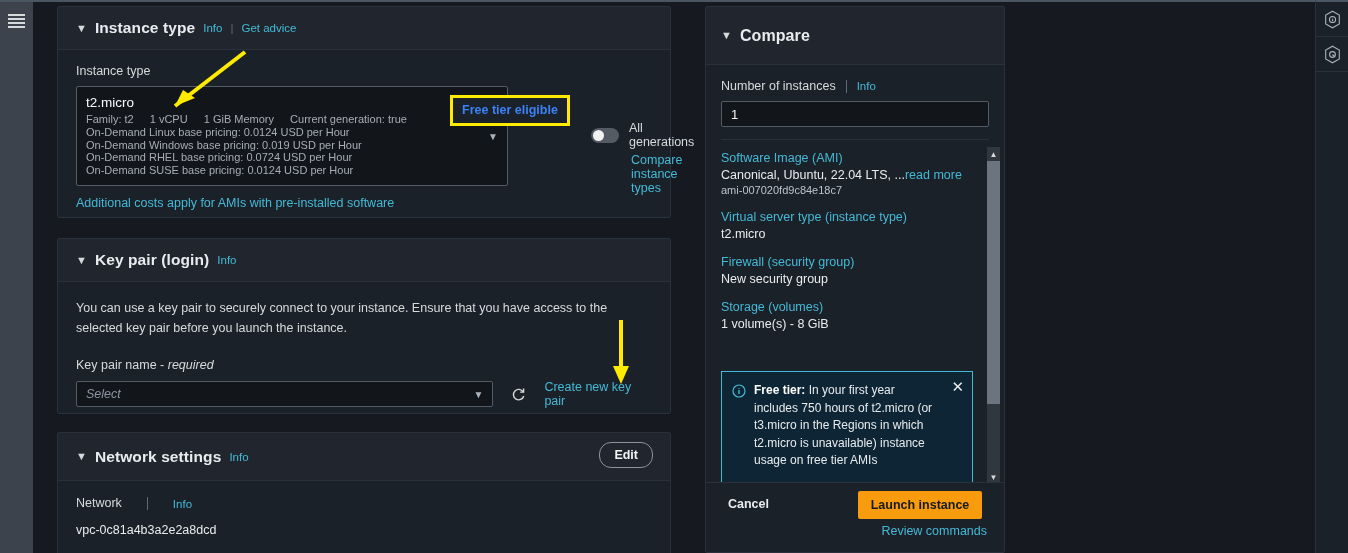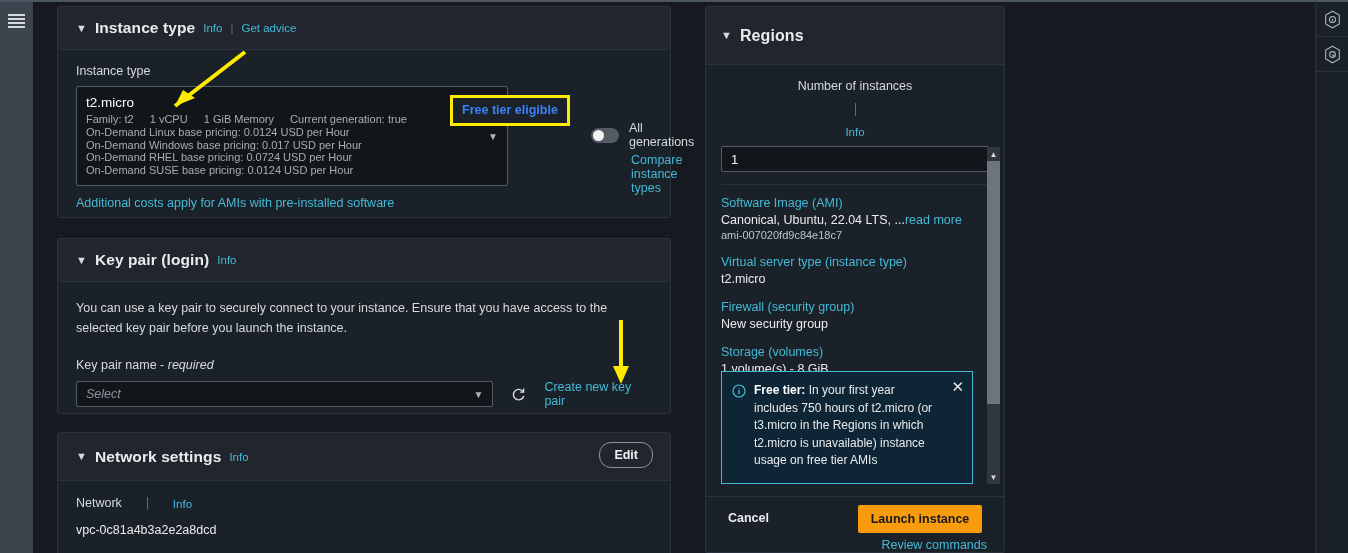--- a/index.html
+++ b/index.html
@@ -136,21 +136,21 @@
   .info-circle { width: 14px; height: 14px; flex: none; margin-top: 2px; }
 
   
   .sbar { position: absolute; right: 4px; top: 140px; width: 13px; height: 337px; background: #31373f; }
   .sbar-btn { position:absolute; left:0; width: 13px; height: 14px; display:flex; align-items:center; justify-content:center; color:#d5dbdb; font-size:8px; }
   .sbar-up { top: 0; }
   .sbar-down { bottom: 0; }
   .sbar-thumb { position:absolute; left:0; top:14px; width:13px; height: 243px; background:#6c747f; }
 
   .sum-footer {
-    position: absolute; left: 0; bottom: 0; width: 100%; height: 56px;
+    position: absolute; left: 0; bottom: 0; width: 100%; height: 70px;
     background: #1b2129; border-top: 1px solid #2a313c;
   }
   .cancel-btn {
     position:absolute; left: 22px; top: 14px; background: none; border: 0;
     color: #e9ebed; font-size: 12.5px; font-weight: bold;
     font-family: inherit; cursor: pointer;
   }
   .launch-btn {
     position:absolute; left: 152px; top: 8px; width: 124px; height: 28px;
     background: #f89c0e; border: 0; border-radius: 2px;
@@ -209,21 +209,21 @@
 
         <div class="itype-box">
           <div class="itype-name">t2.micro</div>
           <div class="itype-meta">
             <span>Family: t2</span><span class="sp"></span>
             <span>1 vCPU</span><span class="sp"></span>
             <span>1 GiB Memory</span><span class="sp"></span>
             <span>Current generation: true</span>
           </div>
           <div class="itype-meta">On-Demand Linux base pricing: 0.0124 USD per Hour</div>
-          <div class="itype-meta">On-Demand Windows base pricing: 0.017 USD per Hour</div>
+          <div class="itype-meta">On-Demand Windows base pricing: 0.019 USD per Hour</div>
           <div class="itype-meta">On-Demand RHEL base pricing: 0.0724 USD per Hour</div>
           <div class="itype-meta">On-Demand SUSE base pricing: 0.0124 USD per Hour</div>
           <span class="box-caret">▼</span>
         </div>
 
         <a class="lnk big" href="#" style="display:inline-block; margin-top:10px;">Additional costs apply for AMIs with pre-installed software</a>
       </div>
 
       <div class="freetier-badge">
         <span>Free tier eligible</span>
@@ -281,25 +281,25 @@
           <span style="width:1px; height:13px; background:#5f6b7a;"></span>
           <a class="lnk" href="#">Info</a>
         </div>
         <div class="sum-val" style="margin-top:13px;">vpc-0c81a4b3a2e2a8dcd</div>
       </div>
     </div>
 
     <div class="panel" style="left:672px; top:6px; width:300px; height:547px; overflow:hidden;">
       <div class="panel-head" style="height:58px; padding-left:15px;">
         <span class="caret">▼</span>
-        <span class="panel-title" style="font-size:16px;">Regions</span>
+        <span class="panel-title" style="font-size:16px;">Compare</span>
       </div>
 
       <div class="sum-body">
-        <div style="display:flex; align-items:center; gap:10px;flex-direction:column;">
+        <div style="display:flex; align-items:center; gap:10px;">
           <span class="sum-label">Number of instances</span>
           <span style="width:1px; height:13px; background:#5f6b7a;"></span>
           <a class="lnk" href="#">Info</a>
         </div>
         <input class="num-input" type="text" value="1" style="">
         <div class="sum-rule"></div>
 
         <div class="sum-group">
           <div class="sum-key">Software Image (AMI)</div>
           <div class="sum-val">

